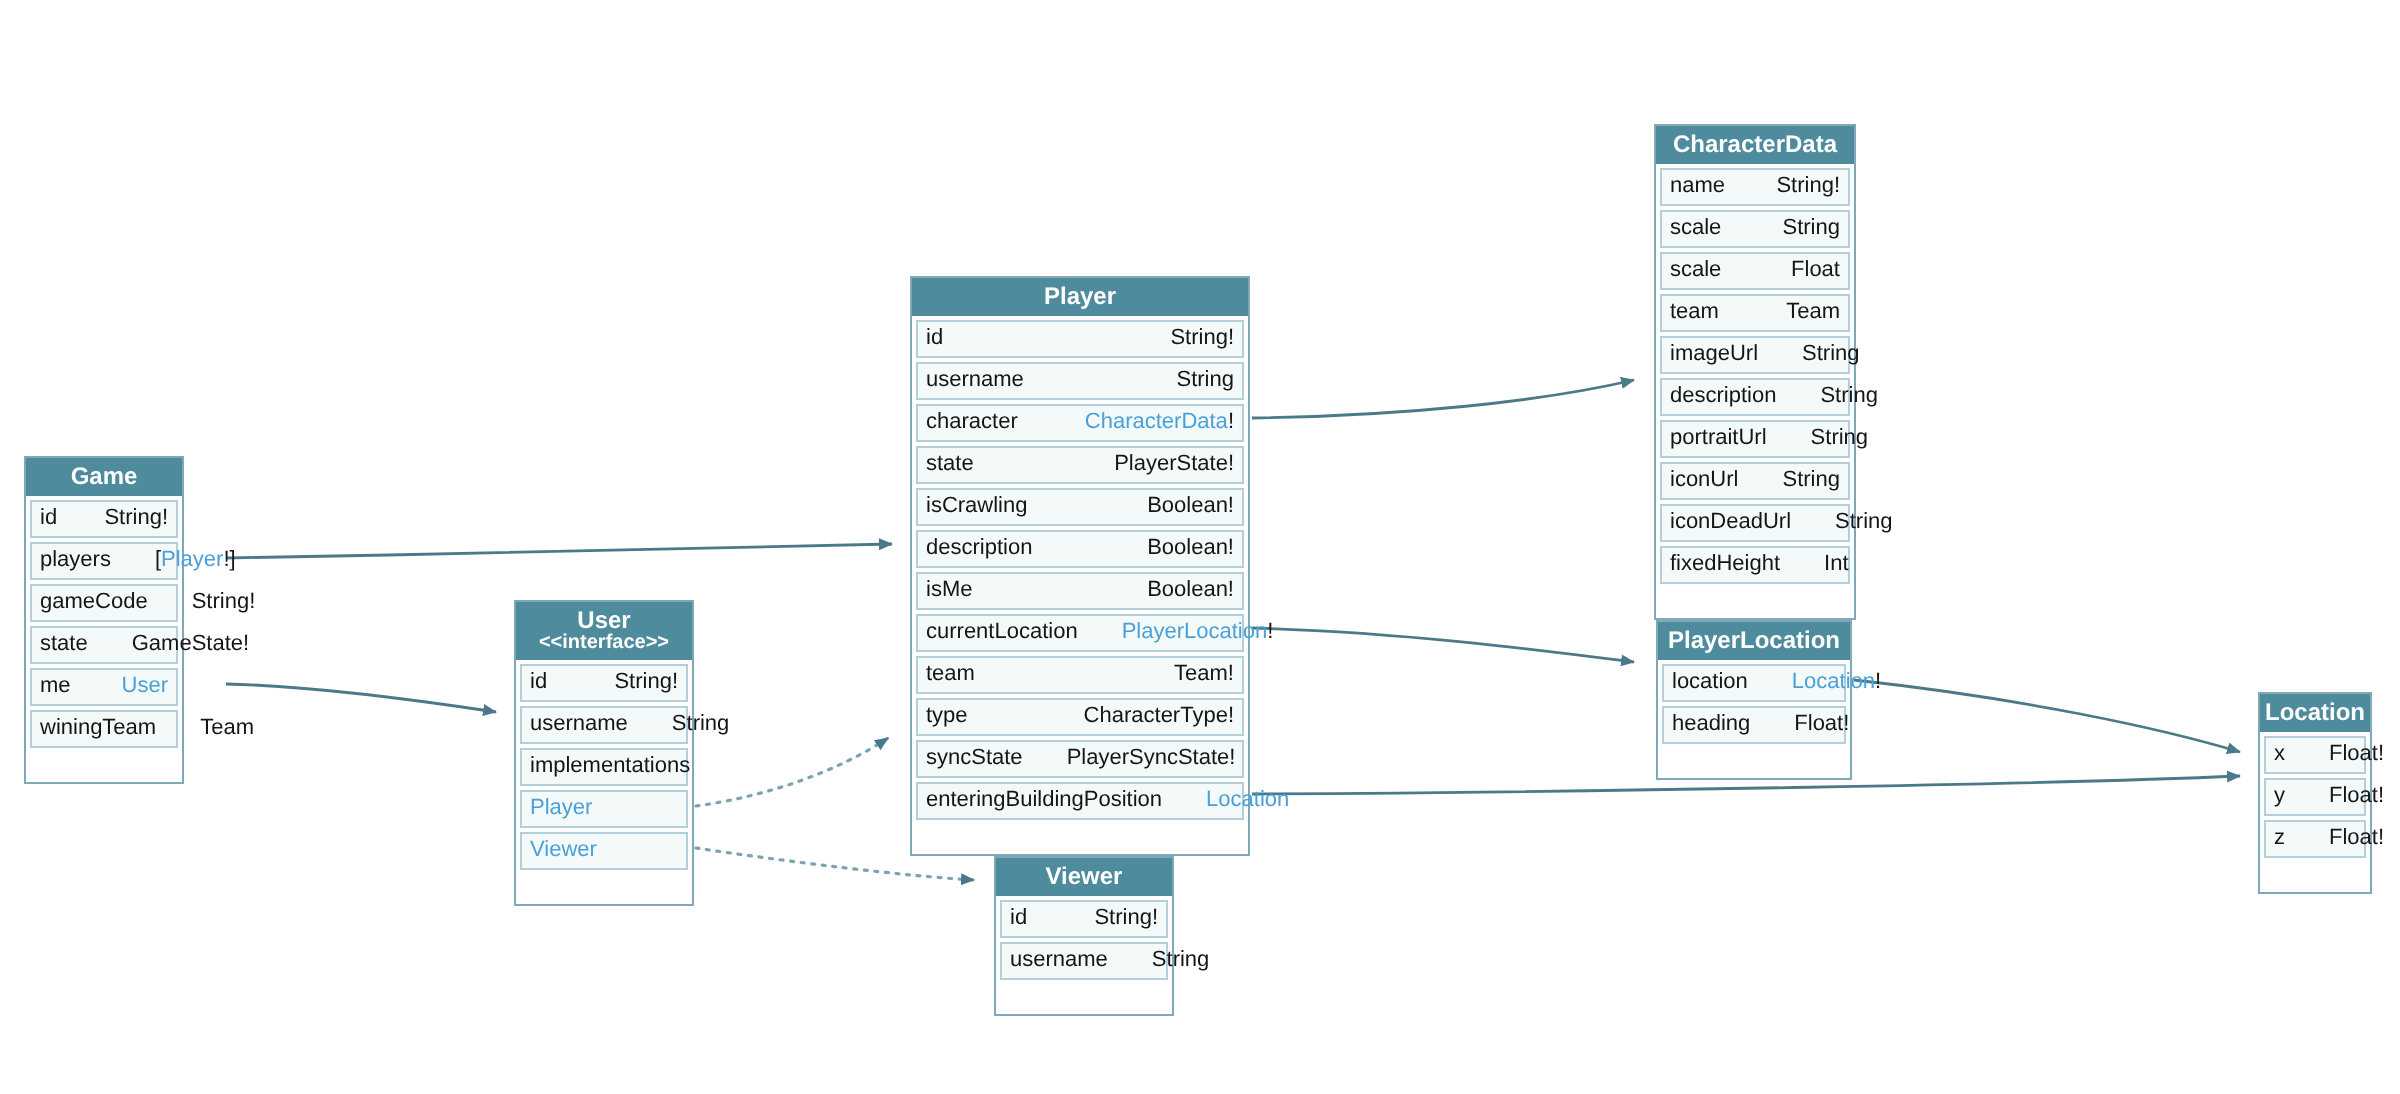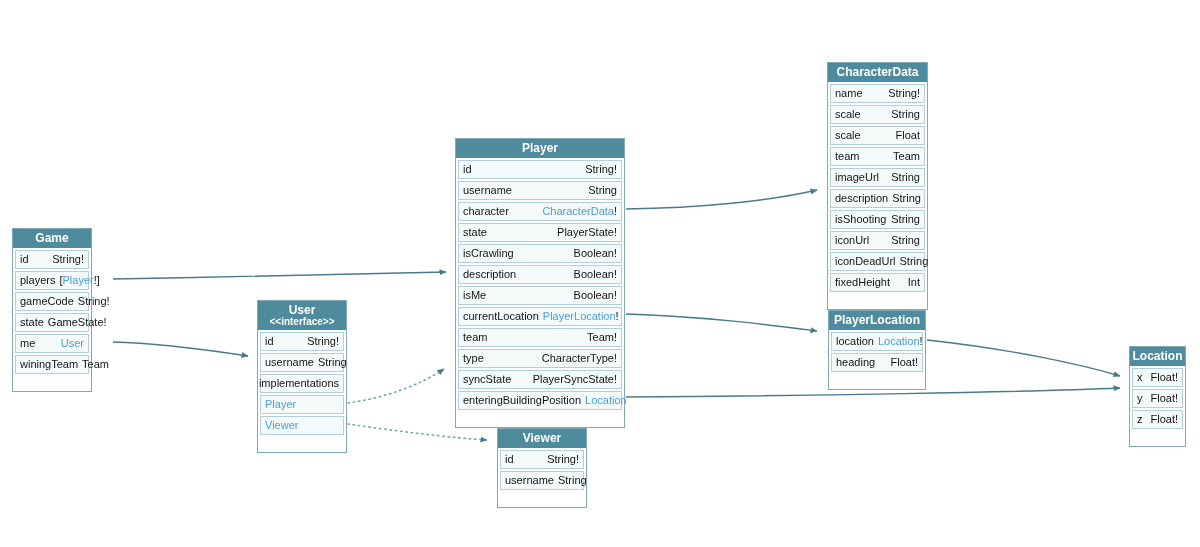--- a/index.html
+++ b/index.html
@@ -50,34 +50,34 @@
     display: block;
     font-size: 10px;
     font-weight: bold;
     line-height: 10px;
     margin-top: -3px;
     padding-bottom: 3px;
   }
   .row {
     display: flex;
     justify-content: space-between;
-    gap: 4px;
+    gap: 22px;
     margin: 2px 2px 0 2px;
     border: 1px solid var(--rowborder);
     background: var(--rowbg);
     font-size: 11px;
     line-height: 15px;
     padding: 1px 4px;
     white-space: nowrap;
     cursor: pointer;
   }
   .row .fname { color: var(--text); }
   .row .ftype { color: var(--text); margin-left: auto; }
   .row .lnk { color: var(--link); }
-  .row.section { cursor: default; justify-content: flex-end; }
+  .row.section { cursor: default; }
   .row.typelink .fname { color: var(--link); }
 </style>
 </head>
 <body>
 
 <div class="canvas">
   <svg class="edges" xmlns="http://www.w3.org/2000/svg">
     <defs>
       <marker id="ah-solid" markerWidth="8" markerHeight="8" refX="6.5" refY="3" orient="auto" markerUnits="userSpaceOnUse">
         <path d="M0,0 L7,3 L0,6 Z" fill="#4a7a8a"></path>
@@ -227,21 +227,21 @@
         </div>
         <div class="row">
           <span class="fname">imageUrl</span>
           <span class="ftype"><span>String</span></span>
         </div>
         <div class="row">
           <span class="fname">description</span>
           <span class="ftype"><span>String</span></span>
         </div>
         <div class="row">
-          <span class="fname">isShooting</span>
+          <span class="fname">portraitUrl</span>
           <span class="ftype"><span>String</span></span>
         </div>
         <div class="row">
           <span class="fname">iconUrl</span>
           <span class="ftype"><span>String</span></span>
         </div>
         <div class="row">
           <span class="fname">iconDeadUrl</span>
           <span class="ftype"><span>String</span></span>
         </div>

